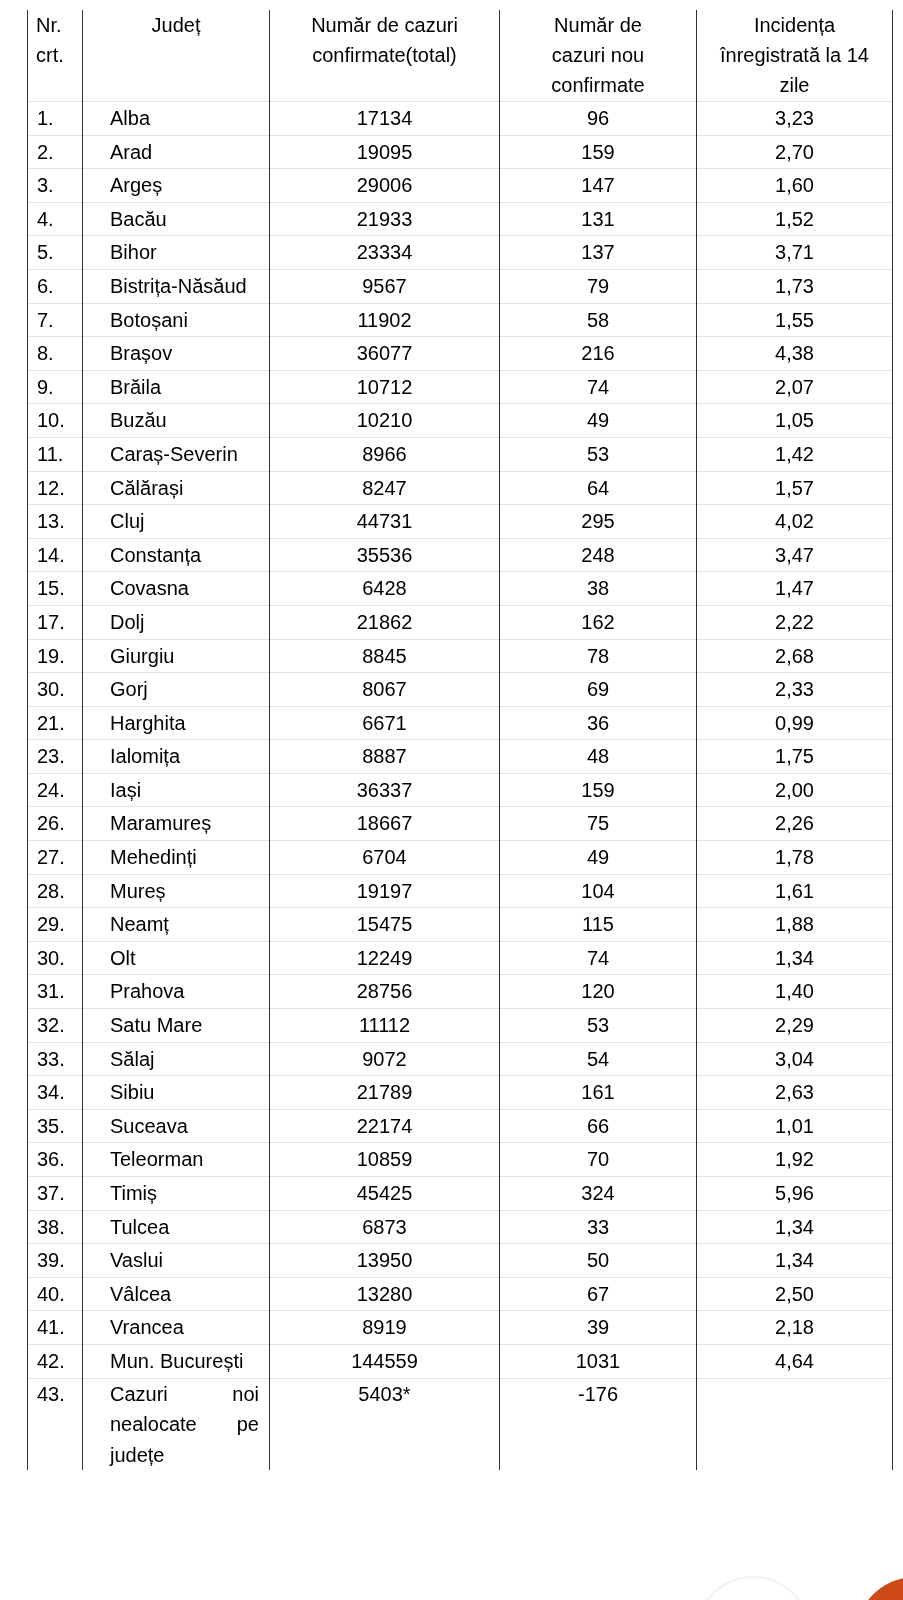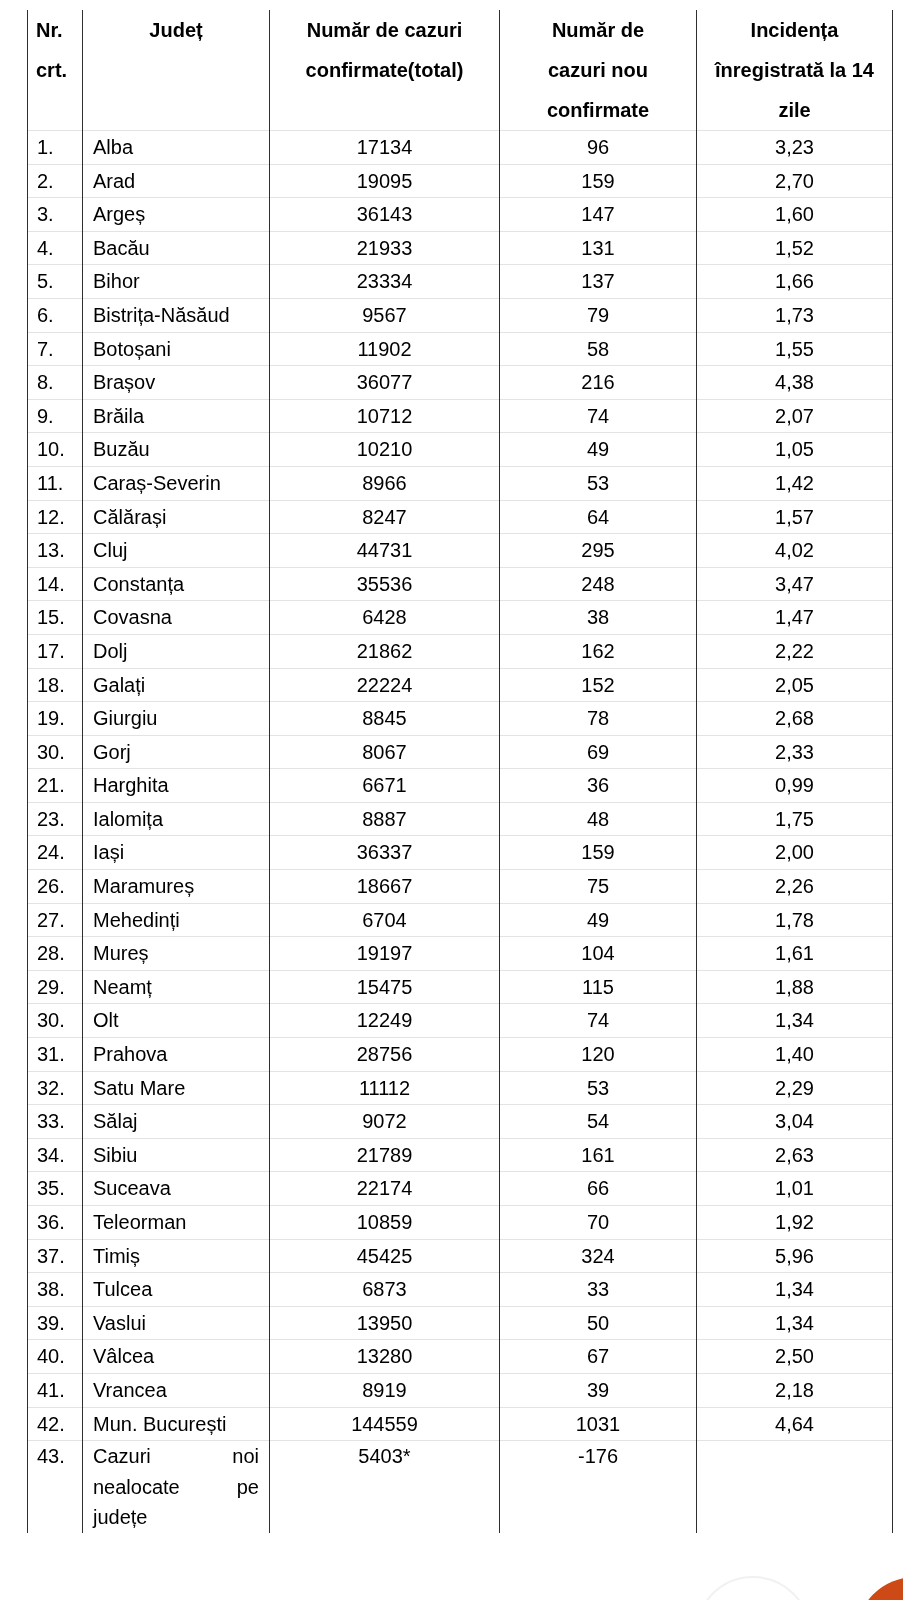--- a/index.html
+++ b/index.html
@@ -30,40 +30,40 @@
   col.c-total { width: 230px; }
   col.c-new   { width: 197px; }
   col.c-inc   { width: 196px; }
 
   th, td {
     border-left: 1.5px solid #2f2f2f;
     border-right: 1.5px solid #2f2f2f;
     overflow: hidden;
   }
   thead th {
-    font-weight: bold;
+    font-weight: normal;
     text-align: center;
     vertical-align: top;
-    line-height: 40px;
+    line-height: 30px;
     padding: 0 8px;
     height: 91px;
   }
   thead th.h-nr  { text-align: left; padding: 0 2px 0 8px; }
   thead th.h-new { padding: 0 28px; text-align: center; }
 
   tbody td {
     height: 32.6px;
     line-height: 32.6px;
     padding: 0;
     vertical-align: middle;
     border-top: 1px solid #e3e3e3;
     white-space: nowrap;
   }
   tbody td.nr    { text-align: left; padding-left: 9px; }
-  tbody td.judet { text-align: left; padding-left: 10px; padding-right: 10px; border-radius: 9px; }
+  tbody td.judet { text-align: left; padding-left: 27px; padding-right: 10px; border-radius: 9px; }
   tbody td.num   { text-align: center; }
 
   tbody tr.multiline td {
     height: auto;
     line-height: 30.6px;
     vertical-align: top;
     white-space: normal;
   }
   tbody tr.multiline td.judet { text-align: justify; }
 
@@ -121,37 +121,37 @@
         <tr>
           <td class="nr">2.</td>
           <td class="judet">Arad</td>
           <td class="num">19095</td>
           <td class="num">159</td>
           <td class="num">2,70</td>
         </tr>
         <tr>
           <td class="nr">3.</td>
           <td class="judet">Argeș</td>
-          <td class="num">36143</td>
+          <td class="num">29006</td>
           <td class="num">147</td>
           <td class="num">1,60</td>
         </tr>
         <tr>
           <td class="nr">4.</td>
           <td class="judet">Bacău</td>
           <td class="num">21933</td>
           <td class="num">131</td>
           <td class="num">1,52</td>
         </tr>
         <tr>
           <td class="nr">5.</td>
           <td class="judet">Bihor</td>
           <td class="num">23334</td>
           <td class="num">137</td>
-          <td class="num">1,66</td>
+          <td class="num">3,71</td>
         </tr>
         <tr>
           <td class="nr">6.</td>
           <td class="judet">Bistrița-Năsăud</td>
           <td class="num">9567</td>
           <td class="num">79</td>
           <td class="num">1,73</td>
         </tr>
         <tr>
           <td class="nr">7.</td>
@@ -215,27 +215,20 @@
           <td class="num">6428</td>
           <td class="num">38</td>
           <td class="num">1,47</td>
         </tr>
         <tr>
           <td class="nr">17.</td>
           <td class="judet">Dolj</td>
           <td class="num">21862</td>
           <td class="num">162</td>
           <td class="num">2,22</td>
-        </tr>
-        <tr>
-          <td class="nr">18.</td>
-          <td class="judet">Galați</td>
-          <td class="num">22224</td>
-          <td class="num">152</td>
-          <td class="num">2,05</td>
         </tr>
         <tr>
           <td class="nr">19.</td>
           <td class="judet">Giurgiu</td>
           <td class="num">8845</td>
           <td class="num">78</td>
           <td class="num">2,68</td>
         </tr>
         <tr>
           <td class="nr">30.</td>

